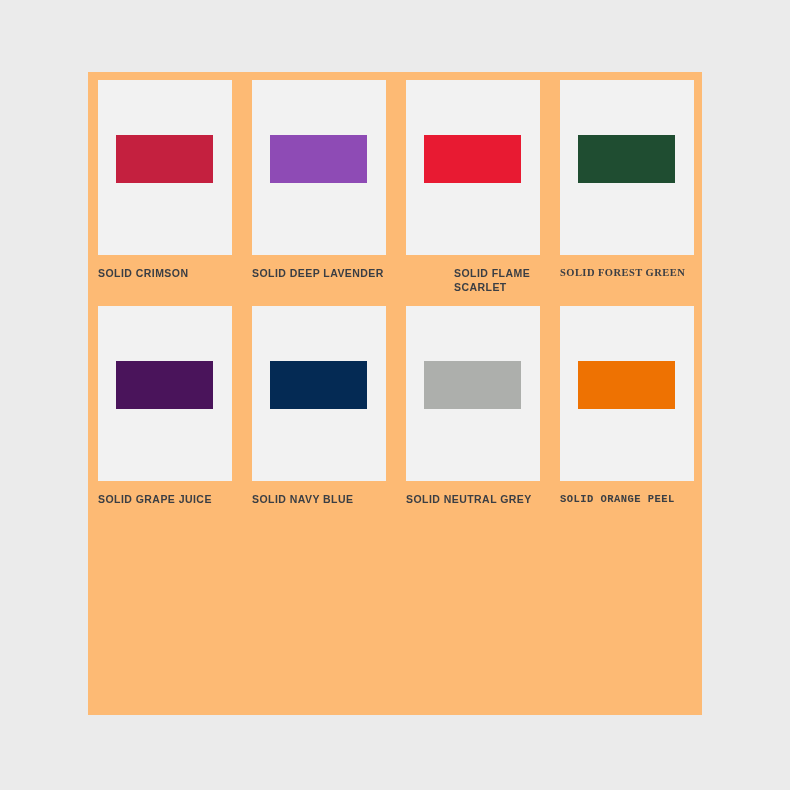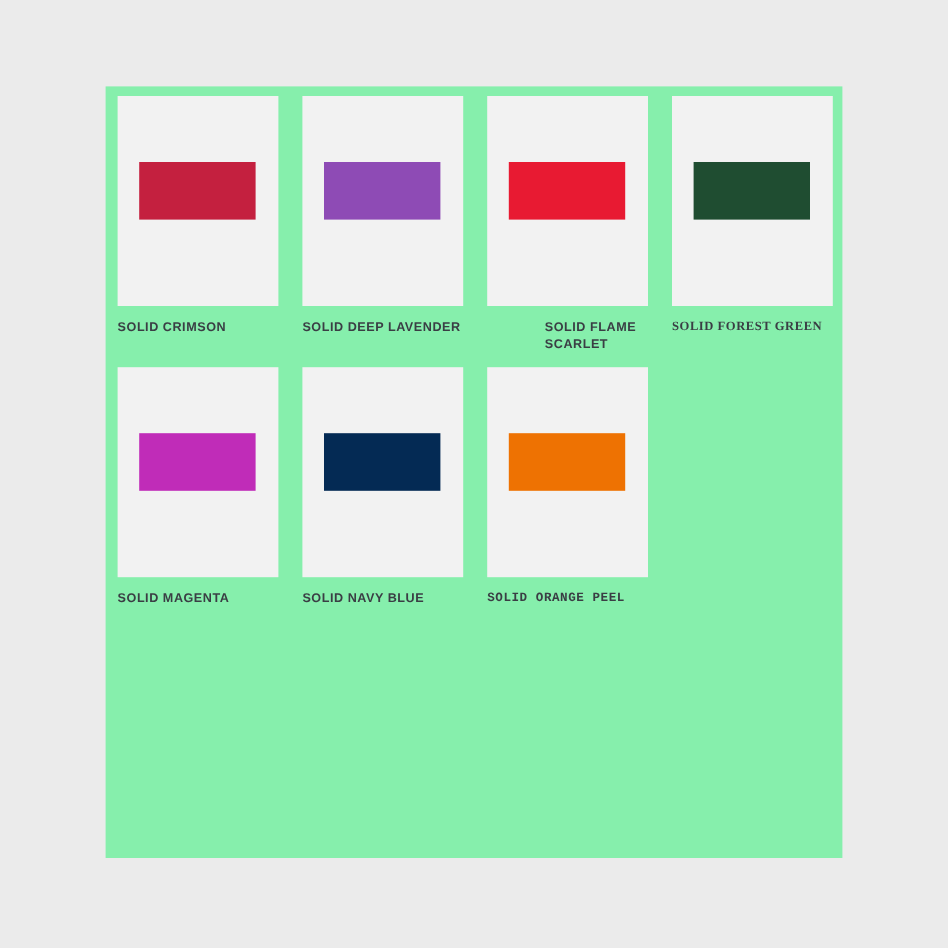--- a/index.html
+++ b/index.html
@@ -61,21 +61,21 @@
     letter-spacing: 0.45px;
     line-height: 14px;
     color: #3a3e44;
     text-transform: uppercase;
     font-family: "Liberation Sans", sans-serif;
   }
 </style>
 </head>
 <body style="background: rgb(235, 235, 235);">
 
-<div id="palette-container" style="background: #86efac;">
+<div id="palette-container" style="background: #fdba74;">
   <div id="swatch-grid">
       <div class="swatch-cell">
         <div class="swatch-panel" style="background: rgb(242, 242, 242);">
           <div class="swatch-chip" style="background-color: rgb(196, 32, 63);"></div>
         </div>
         <div class="swatch-label" style="color: rgb(58, 62, 68);">SOLID CRIMSON</div>
       </div>
       <div class="swatch-cell">
         <div class="swatch-panel" style="background: rgb(242, 242, 242);">
           <div class="swatch-chip" style="background-color: rgb(142, 75, 181);"></div>
@@ -89,29 +89,35 @@
         <div class="swatch-label" style="color: rgb(58, 62, 68); margin-left: 48px;">SOLID FLAME SCARLET</div>
       </div>
       <div class="swatch-cell">
         <div class="swatch-panel" style="background: rgb(242, 242, 242);">
           <div class="swatch-chip" style="background-color: rgb(31, 77, 49);"></div>
         </div>
         <div class="swatch-label" style="color: rgb(58, 62, 68); font-family: Liberation Serif, serif;">SOLID FOREST GREEN</div>
       </div>
       <div class="swatch-cell">
         <div class="swatch-panel" style="background: rgb(242, 242, 242);">
-          <div class="swatch-chip" style="background-color: rgb(192, 44, 184);"></div>
+          <div class="swatch-chip" style="background-color: rgb(74, 20, 91);"></div>
         </div>
-        <div class="swatch-label" style="color: rgb(58, 62, 68);">SOLID MAGENTA</div>
+        <div class="swatch-label" style="color: rgb(58, 62, 68);">SOLID GRAPE JUICE</div>
       </div>
       <div class="swatch-cell">
         <div class="swatch-panel" style="background: rgb(242, 242, 242);">
           <div class="swatch-chip" style="background-color: rgb(4, 42, 84);"></div>
         </div>
         <div class="swatch-label" style="color: rgb(58, 62, 68);">SOLID NAVY BLUE</div>
+      </div>
+      <div class="swatch-cell">
+        <div class="swatch-panel" style="background: rgb(242, 242, 242);">
+          <div class="swatch-chip" style="background-color: rgb(173, 175, 172);"></div>
+        </div>
+        <div class="swatch-label" style="color: rgb(58, 62, 68);">SOLID NEUTRAL GREY</div>
       </div>
       <div class="swatch-cell">
         <div class="swatch-panel" style="background: rgb(242, 242, 242);">
           <div class="swatch-chip" style="background-color: rgb(238, 114, 2);"></div>
         </div>
         <div class="swatch-label" style="color: rgb(58, 62, 68); font-family: Liberation Mono, monospace;">SOLID ORANGE PEEL</div>
       </div>
     </div>
 </div>
 

